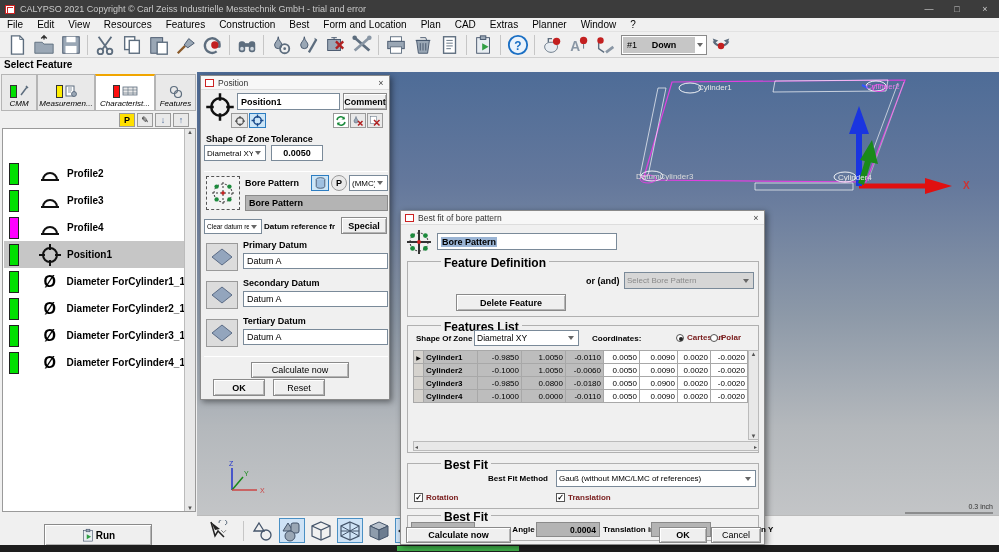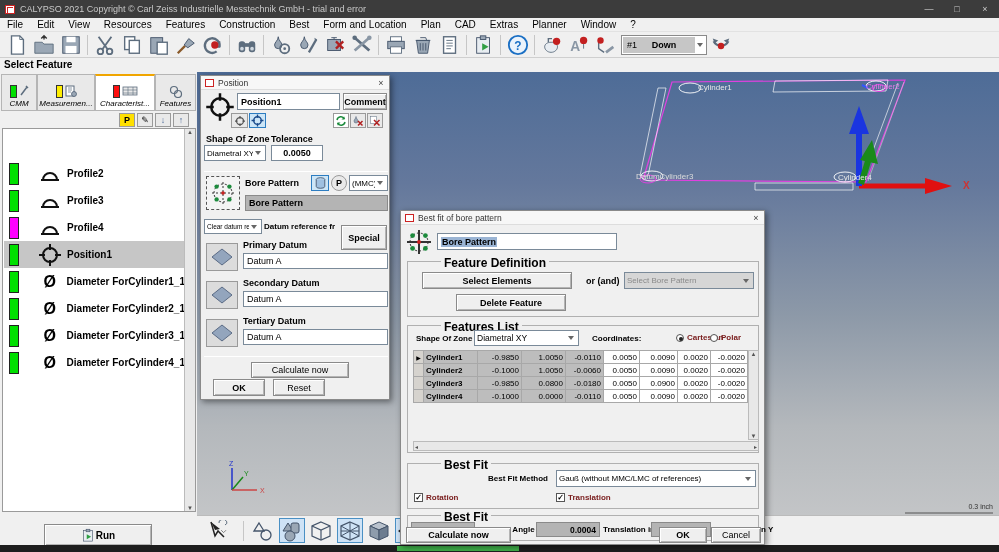--- a/index.html
+++ b/index.html
@@ -602,21 +602,21 @@
       <span class="txt">(MMC)</span>
         <span class="dd-arrow"></span>
     </div>
     <div class="field-ro" style="left:44px; top:119px; width:143px; height:16px; justify-content:flex-start; font-size:9px;">Bore Pattern</div>
 
     <div class="ddl" style="left:3px; top:143px; width:58px; height:15px; font-size:6.5px;">
       <span class="txt">Clear datum referen</span>
         <span class="dd-arrow"></span>
     </div>
     <span class="lbl sm" style="left:63px; top:146px; width:76px; overflow:hidden;">Datum reference fr</span>
-    <div class="pbtn" style="left:140px; top:149px; width:46px; height:25px;">Special</div>
+    <div class="pbtn" style="left:140px; top:141px; width:46px; height:17px;">Special</div>
 
     <span class="lbl" style="left:42px; top:164px;">Primary Datum</span>
     <div class="diamond-btn" style="left:5px; top:167px;">
         <svg width="22" height="18" viewBox="0 0 22 18">
           <polygon points="11,1 21,9 11,17 1,9" fill="#93a5bd" stroke="#5a6b85"></polygon>
         </svg>
       </div>
     <div class="field" style="left:42px; top:177px; width:145px; height:16px;">Datum A</div>
 
     <span class="lbl" style="left:42px; top:202px;">Secondary Datum</span>
@@ -657,21 +657,20 @@
           <circle cx="20.4" cy="20.4" r="2.4" fill="#1c8a3c"></circle>
           <circle cx="14" cy="14" r="2" fill="#c22"></circle>
         </svg>
     </span>
     <div class="field bold" style="left:36px; top:22px; width:180px; height:17px;">
       <span style="background:#9ab4d4; padding:0 1px;">Bore Pattern</span>
     </div>
 
     <div class="grp" style="left:6px; top:50px; width:352px; height:56px;">
       <span class="grp-label">Feature Definition</span>
-      <div class="pbtn" style="left:14px; top:10px; width:150px; height:17px;">Select Elements</div>
       <span class="lbl" style="left:178px; top:14px;">or (and)</span>
       <div class="ddl disabled" style="left:216px; top:10px; width:130px; height:17px;">
         <span class="txt">Select Bore Pattern</span>
           <span class="dd-arrow"></span>
       </div>
       <div class="pbtn" style="left:48px; top:32px; width:110px; height:17px;">Delete Feature</div>
     </div>
 
     <div class="grp" style="left:6px; top:114px; width:352px; height:128px;">
       <span class="grp-label">Features List</span>

